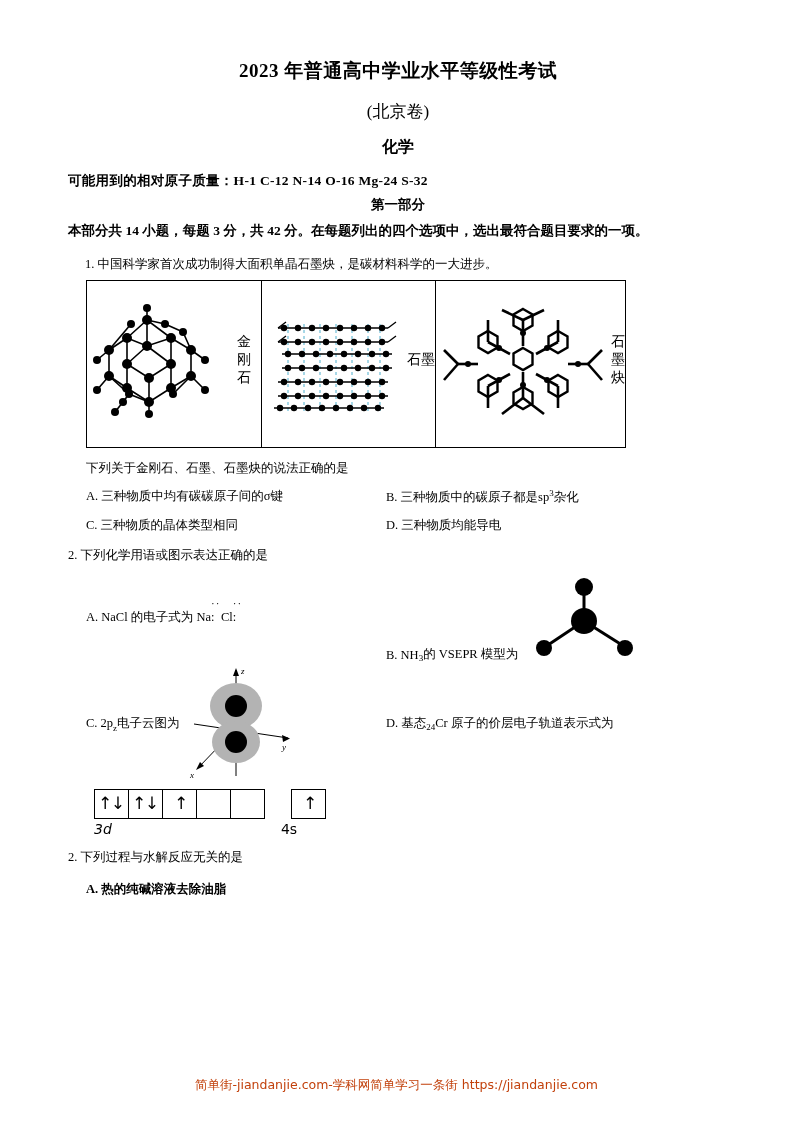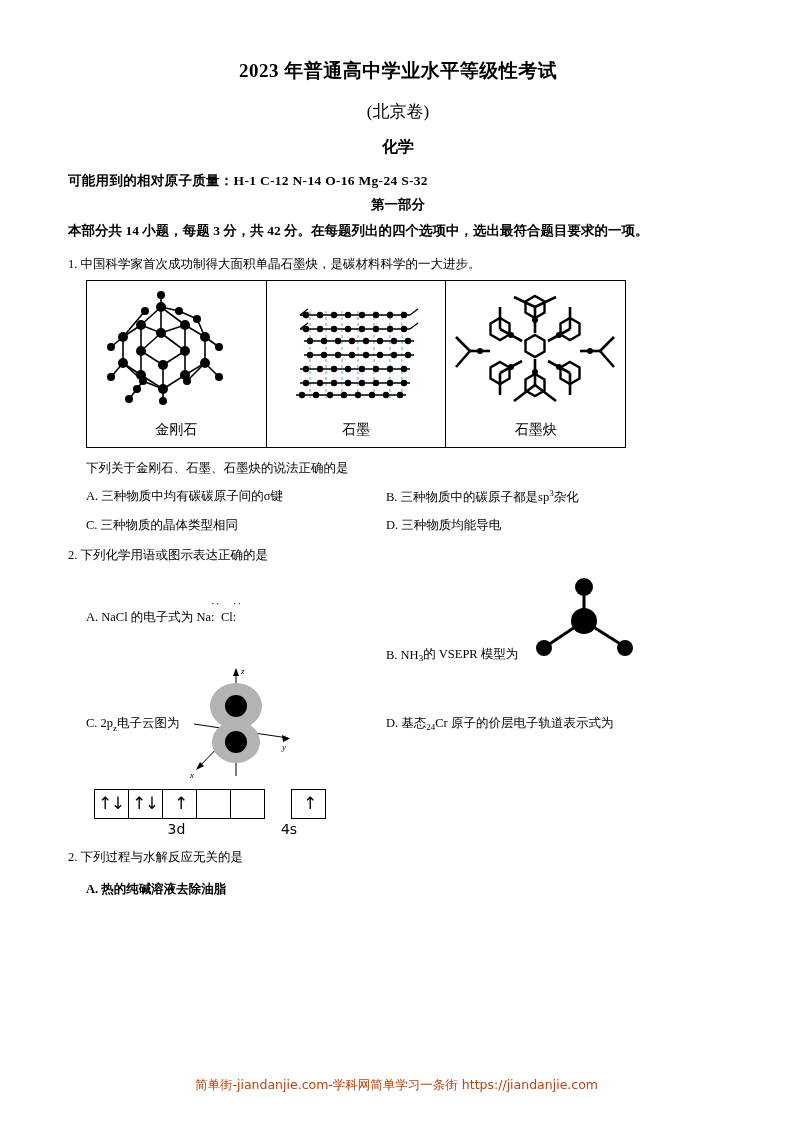--- a/index.html
+++ b/index.html
@@ -61,41 +61,41 @@
   }
   .instructions {
     font-weight: bold;
     font-size: 13.5px;
     line-height: 1.65;
     margin: 0 0 12px 0;
   }
   .q-line {
     font-size: 12.5px;
     line-height: 1.6;
-    margin: 0 0 6px 0;
+    margin: 0 0 6px 17px;
   }
   .q-num-line {
     font-size: 12.5px;
     line-height: 1.6;
     margin: 10px 0 6px 0;
   }
   .figure-box {
     border: 1px solid #000;
     width: 540px;
     height: 168px;
     margin: 6px 0 10px 18px;
     display: flex;
     box-sizing: border-box;
   }
   .fig-cell {
     flex: 1;
     border-right: 1px solid #000;
     position: relative;
     display: flex;
-    flex-direction: column;
+    flex-direction: row;
     align-items: center;
     justify-content: flex-start;
   }
   .fig-cell:last-child { border-right: none; }
   .fig-cell .art {
     flex: 1;
     display: flex;
     align-items: center;
     justify-content: center;
     width: 100%;
@@ -490,21 +490,21 @@
               <span class="arrow-up" style="left:11px;">↑</span>
             </div>
           <div class="cellbox"></div>
           <div class="cellbox"></div>
         </div>
         <div class="single-box">
             <span class="arrow-up" style="left:11px;">↑</span>
           </div>
       </div>
       <div class="labels-row">
-        <div class="label-3d" style="width:165px;text-align:center;">3d</div>
+        <div class="label-3d" style="width:165px;text-align:left;font-style:italic;">3d</div>
         <div class="label-4s" style="width:60px;text-align:center;">4s</div>
       </div>
     </div>
 
     <div class="q-num-line">2. 下列过程与水解反应无关的是</div>
     <div class="q-line" style="margin-left:18px;margin-top:12px;font-weight:bold;">A. 热的纯碱溶液去除油脂</div>
 
   </div>
 
   <div class="footer">简单街-jiandanjie.com-学科网简单学习一条街 https://jiandanjie.com</div>

